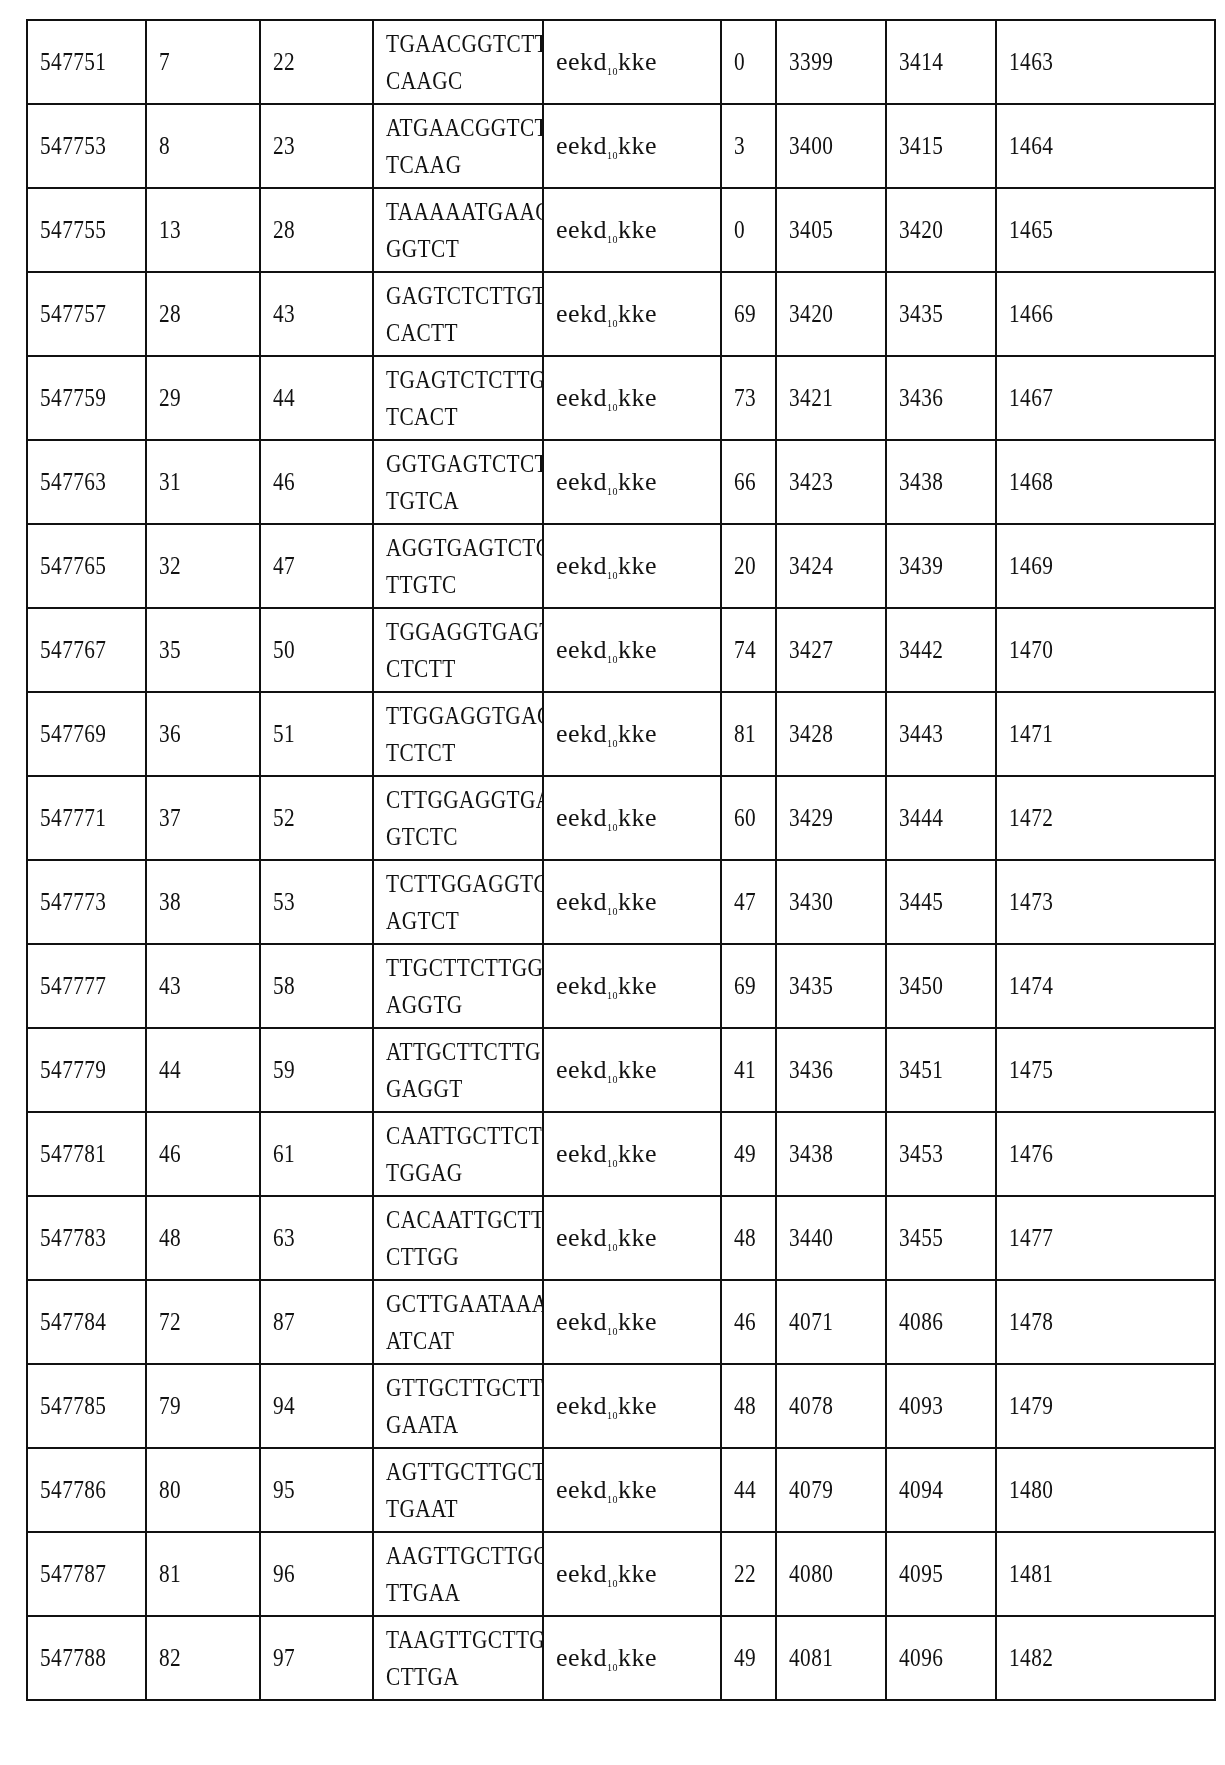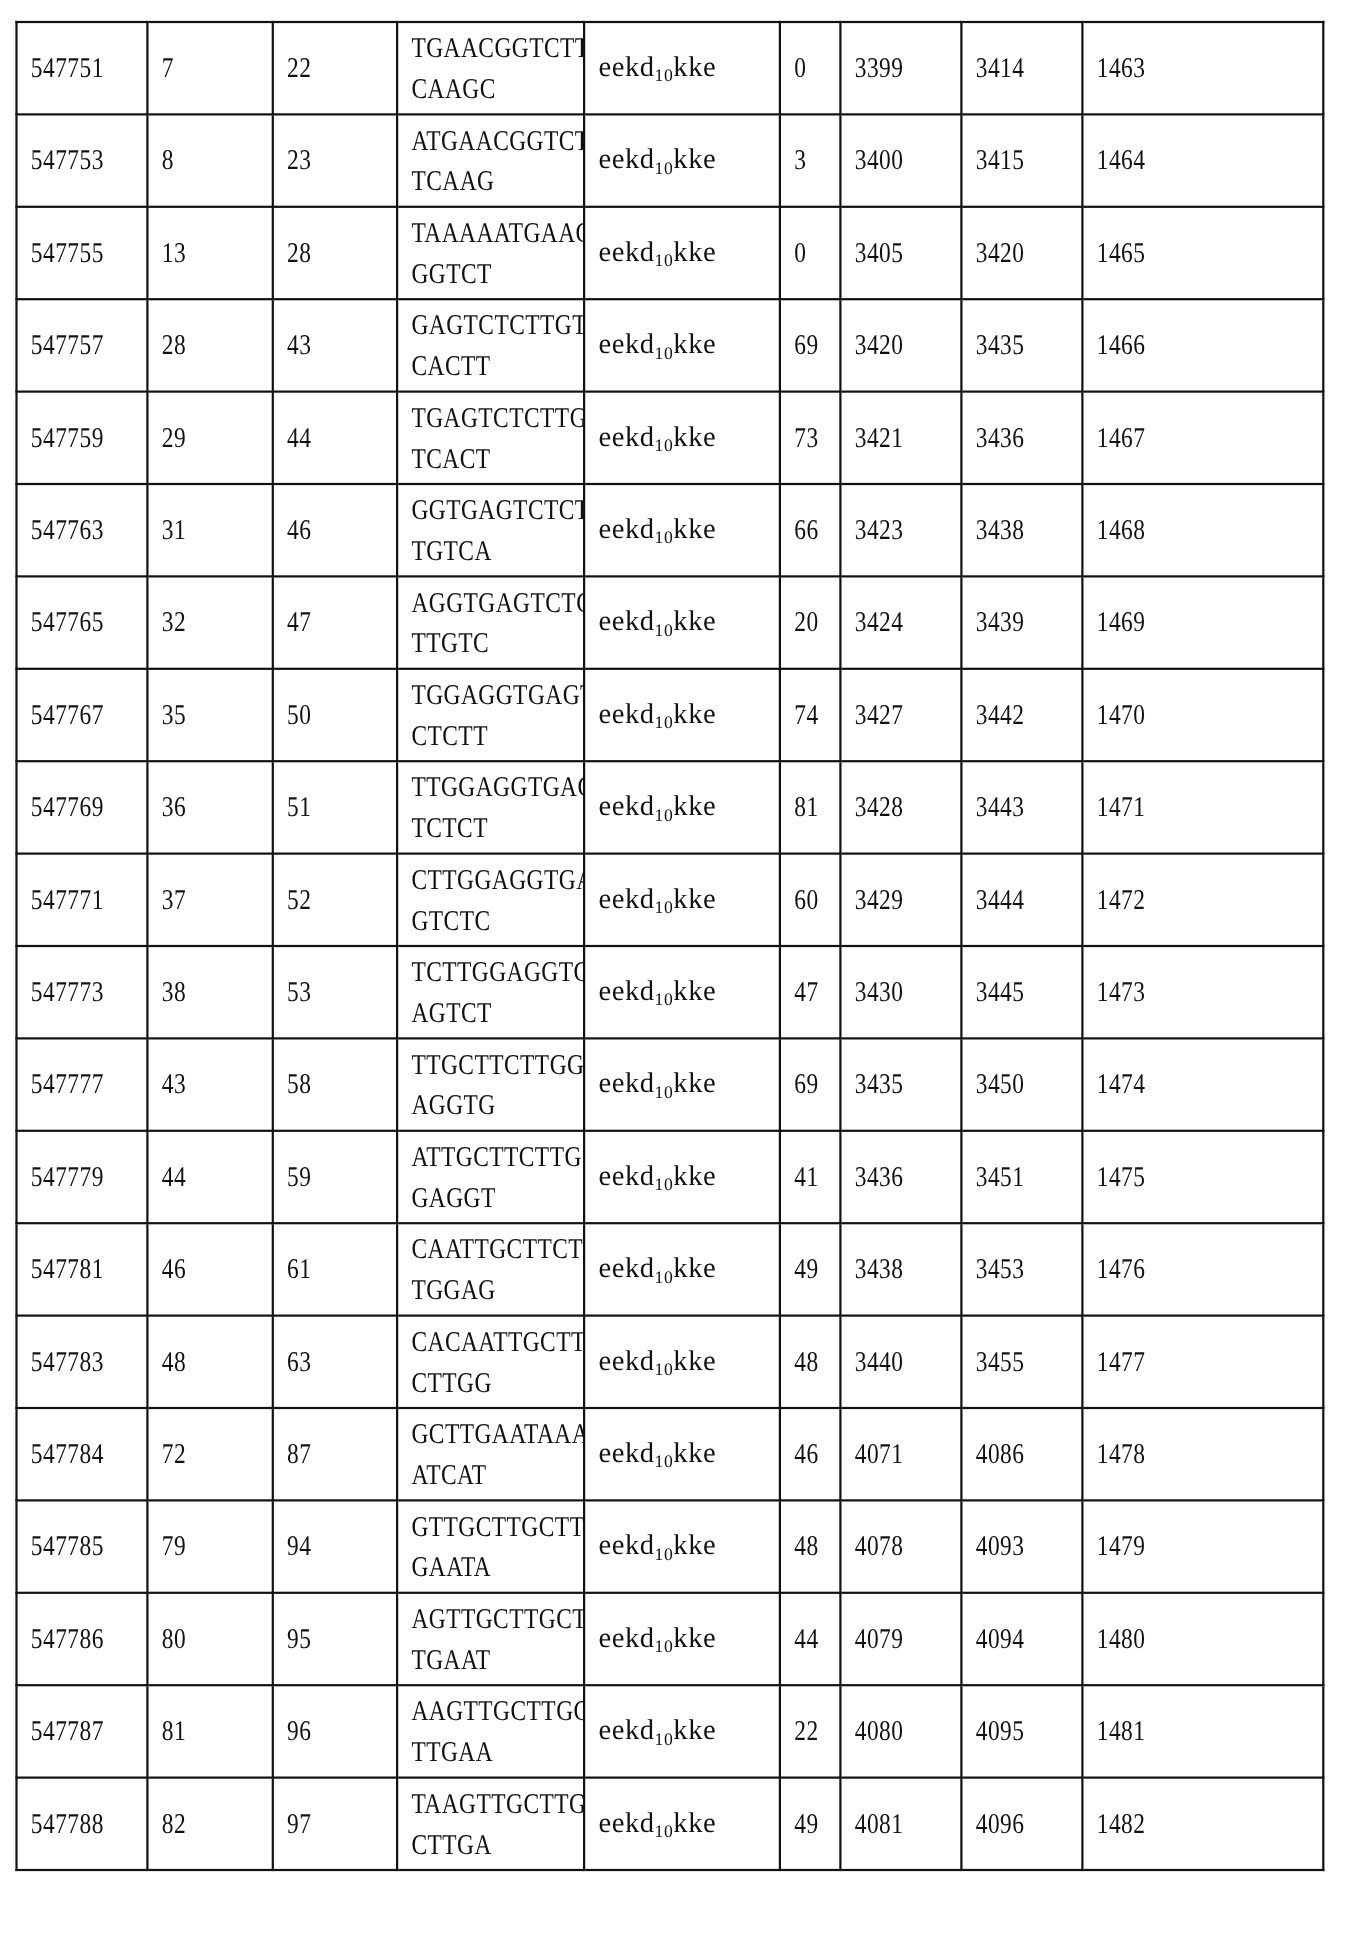--- a/index.html
+++ b/index.html
@@ -1,38 +1,38 @@
 <!DOCTYPE html>
 <html><head>
 <meta charset="utf-8">
 <style>
   html, body { margin: 0; padding: 0; background: #ffffff; }
   body { width: 1225px; height: 1765px; position: relative; overflow: hidden;
          font-family: "Liberation Serif", "DejaVu Serif", serif; color: #111; }
   table.doc-table {
-    position: absolute; left: 14px; top: 19px;
+    position: absolute; left: 26px; top: 19px;
     border-collapse: collapse; table-layout: fixed;
     width: 1188px;
   }
   table.doc-table td {
     border: 2px solid #111;
     height: 82px;
     padding: 0 0 0 12px;
     font-size: 26px;
     vertical-align: middle;
     transform-origin: left;
     letter-spacing: 0.5px;
     white-space: nowrap;
     overflow: hidden;
   }
   .num { display: inline-block; transform: scaleX(0.82); transform-origin: left center; }
   td.seq { line-height: 37px; padding-left: 14px; }
   td.seq .line { display: block; transform: scaleX(0.82); transform-origin: left center; }
   td.motif { font-size: 26px; padding-left: 14px; }
-  td.motif sub { font-size: 16px; vertical-align: -5px; }
+  td.motif sub { font-size: 10px; vertical-align: -5px; }
   td.seqid { vertical-align: bottom; padding-bottom: 6px; padding-left: 16px; text-decoration: underline; }
   td.pct { padding-left: 13px; }
 </style>
 </head>
 <body>
 
 <table class="doc-table">
   <colgroup>
     <col style="width:119px">
       <col style="width:114px">

